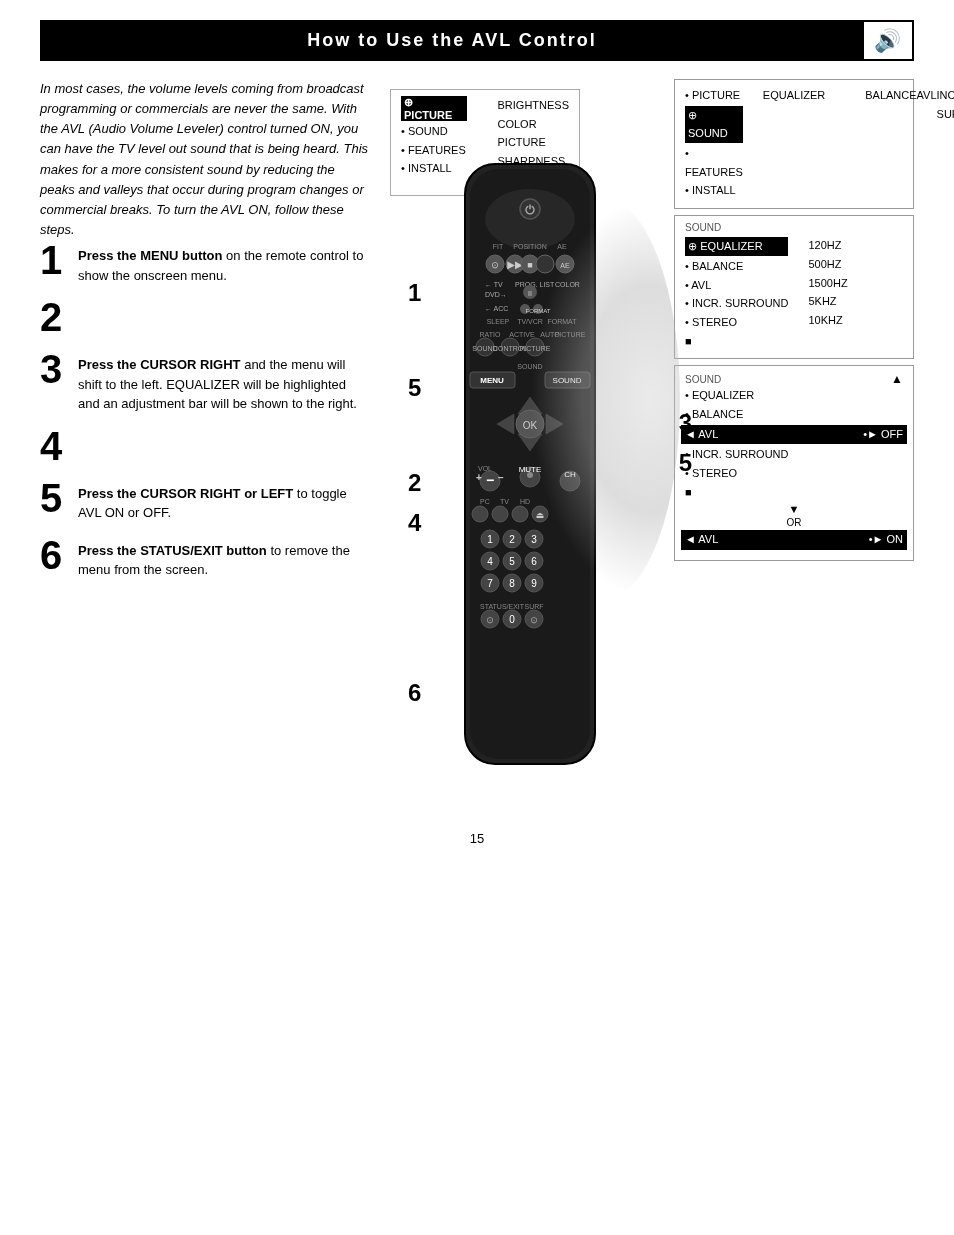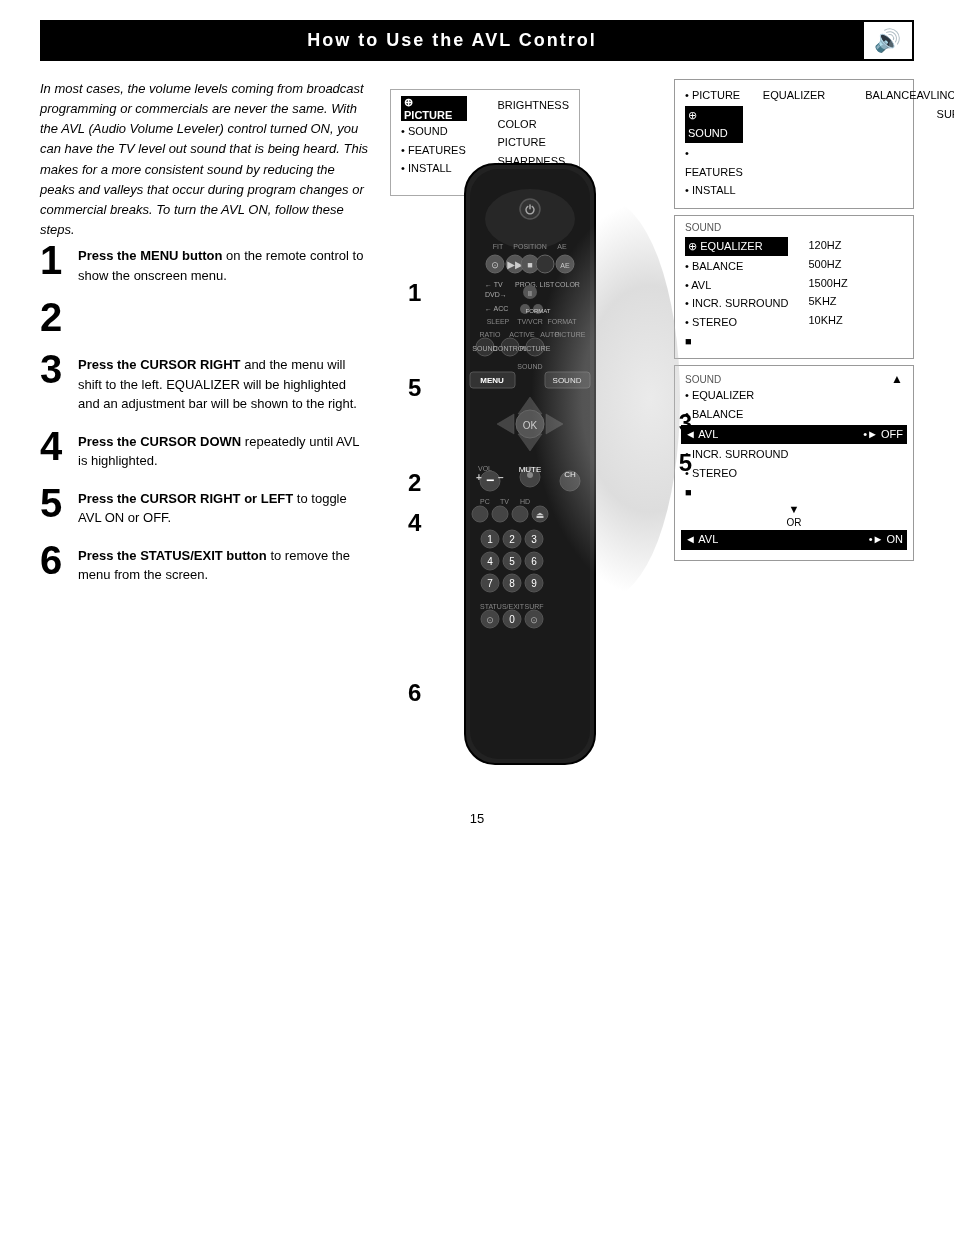--- a/index.html
+++ b/index.html
@@ -50,23 +50,20 @@
 
       <div style="display:flex; gap:8px; margin-bottom:12px; align-items:flex-start;">
         <div style="font-size:40px; font-weight:bold; line-height:1; min-width:30px;">3</div>
         <div style="font-size:13px; line-height:1.5; padding-top:6px;">
           <strong>Press the CURSOR RIGHT</strong> and the menu will shift to the left. EQUALIZER will be highlighted and an adjustment bar will be shown to the right.
         </div>
       </div>
 
       <div style="display:flex; gap:8px; margin-bottom:12px; align-items:flex-start;">
         <div style="font-size:40px; font-weight:bold; line-height:1; min-width:30px;">4</div>
-        <div style="font-size:13px; line-height:1.5; padding-top:6px;">
-          <strong>Press the CURSOR DOWN</strong> repeatedly until AVL is highlighted.
-        </div>
       </div>
 
       <div style="display:flex; gap:8px; margin-bottom:12px; align-items:flex-start;">
         <div style="font-size:40px; font-weight:bold; line-height:1; min-width:30px;">5</div>
         <div style="font-size:13px; line-height:1.5; padding-top:6px;">
           <strong>Press the CURSOR RIGHT or LEFT</strong> to toggle AVL ON or OFF.
         </div>
       </div>
 
       <div style="display:flex; gap:8px; margin-bottom:12px; align-items:flex-start;">
@@ -324,15 +321,15 @@
     <div style="position:absolute; left:160px; top:120px; width:150px; height:400px;
                 background: radial-gradient(ellipse at 80% 50%, #ccc 0%, #aaa 40%, transparent 70%);
                 border-radius: 50%;
                 opacity: 0.4;
                 z-index: 0;">
     </div>
 
   </div>
 </div>
 
-<div style="text-align:center; margin-top:32px; font-size:13px; padding-bottom:20px;">
+<div style="text-align:center; margin-top:52px; font-size:13px; padding-bottom:20px;">
   <span>15</span>
 </div>
 
 </body></html>

